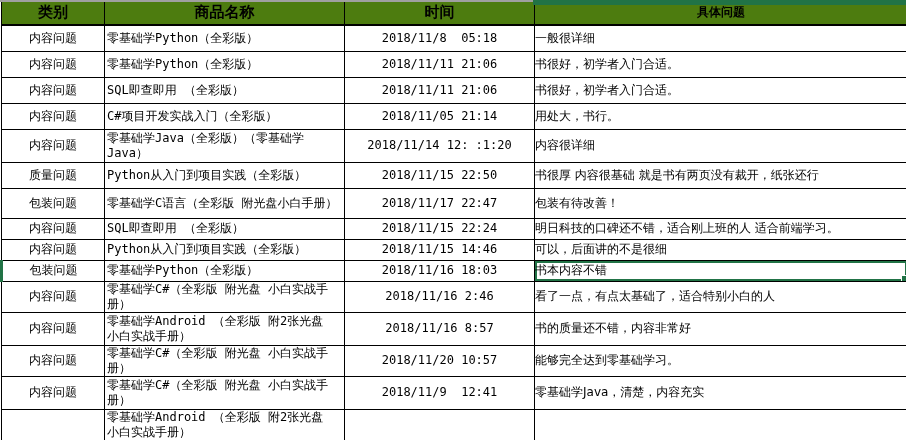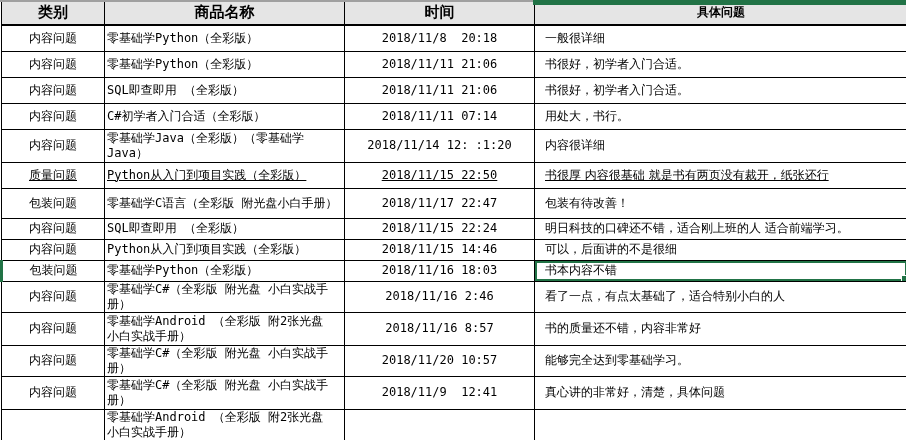--- a/index.html
+++ b/index.html
@@ -10,26 +10,26 @@
   }
   .strip-gray  { position:absolute; left:0; top:0; width:534px; height:2px; background:#a0a0a0; z-index:3; }
   .strip-green { position:absolute; left:533px; top:0; width:373px; height:5px; background:var(--accent); z-index:3; }
   table { border-collapse:collapse; table-layout:fixed; width:906px; }
   col.c1{width:103px} col.c2{width:240px} col.c3{width:190px} col.c4{width:373px}
   th, td {
     border:1px solid var(--grid);
     padding:0 2px; vertical-align:middle; overflow:hidden;
     color:#000; line-height:1.25;
   }
-  thead th { height:23px; font-weight:bold; font-size:15px; text-align:center; border-bottom:2px solid var(--grid); background:#e5e5e5; }
+  thead th { height:23px; font-weight:bold; font-size:15px; text-align:center; border-bottom:2px solid var(--grid); background:#4d7c0f; }
   thead th.small { font-size:12px;font-family:Liberation Serif, serif; }
   td.cat   { text-align:center; font-size:12px; }
   td.prod  { font-size:12px; font-family:"DejaVu Sans Mono","DejaVu Sans",monospace; }
   td.time  { text-align:center; font-size:12px; font-family:"DejaVu Sans Mono",monospace; white-space:pre; }
-  td.issue { text-align:left; font-size:12px; padding-left:10px; position:relative; }
+  td.issue { text-align:left; font-size:12px; padding-left:0; position:relative; }
   tr.selected td.issue { box-shadow:inset 0 0 0 2px var(--accent); }
   tr.selected td.issue::after {
     content:""; position:absolute; right:-2px; bottom:-2px;
     width:6px; height:6px; background:var(--accent); border:1px solid #fff; z-index:4;
   }
   tr.selected td.cat { border-left:3px solid var(--accent); }
 </style>
 </head>
 <body>
 
@@ -48,48 +48,48 @@
         <th>类别</th>
         <th>商品名称</th>
         <th>时间</th>
         <th class="small">具体问题</th>
       </tr>
     </thead>
     <tbody id="tbody">
         <tr style="height: 26px;">
           <td class="cat">内容问题</td>
           <td class="prod">零基础学Python（全彩版）</td>
-          <td class="time">2018/11/8  20:18</td>
+          <td class="time">2018/11/8  05:18</td>
           <td class="issue">一般很详细</td>
         </tr>
         <tr style="height: 26px;">
           <td class="cat">内容问题</td>
           <td class="prod">零基础学Python（全彩版）</td>
           <td class="time">2018/11/11 21:06</td>
           <td class="issue">书很好，初学者入门合适。</td>
         </tr>
         <tr style="height: 26px;">
           <td class="cat">内容问题</td>
           <td class="prod">SQL即查即用 （全彩版）</td>
           <td class="time">2018/11/11 21:06</td>
           <td class="issue">书很好，初学者入门合适。</td>
         </tr>
         <tr style="height: 26px;">
           <td class="cat">内容问题</td>
-          <td class="prod">C#初学者入门合适（全彩版）</td>
-          <td class="time">2018/11/11 07:14</td>
+          <td class="prod">C#项目开发实战入门（全彩版）</td>
+          <td class="time">2018/11/05 21:14</td>
           <td class="issue">用处大，书行。</td>
         </tr>
         <tr style="height: 33px;">
           <td class="cat">内容问题</td>
           <td class="prod">零基础学Java（全彩版）（零基础学Java）</td>
           <td class="time">2018/11/14 12: :1:20</td>
           <td class="issue">内容很详细</td>
         </tr>
-        <tr style="height: 26px; text-decoration: underline;">
+        <tr style="height: 26px;">
           <td class="cat">质量问题</td>
           <td class="prod">Python从入门到项目实践（全彩版）</td>
           <td class="time">2018/11/15 22:50</td>
           <td class="issue">书很厚 内容很基础 就是书有两页没有裁开，纸张还行</td>
         </tr>
         <tr style="height: 30px;">
           <td class="cat">包装问题</td>
           <td class="prod">零基础学C语言（全彩版 附光盘小白手册）</td>
           <td class="time">2018/11/17 22:47</td>
           <td class="issue">包装有待改善！</td>
@@ -127,21 +127,21 @@
         <tr style="height: 30px;">
           <td class="cat">内容问题</td>
           <td class="prod">零基础学C#（全彩版 附光盘 小白实战手册）</td>
           <td class="time">2018/11/20 10:57</td>
           <td class="issue">能够完全达到零基础学习。</td>
         </tr>
         <tr style="height: 33px;">
           <td class="cat">内容问题</td>
           <td class="prod">零基础学C#（全彩版 附光盘 小白实战手册）</td>
           <td class="time">2018/11/9  12:41</td>
-          <td class="issue">真心讲的非常好，清楚，具体问题</td>
+          <td class="issue">零基础学Java，清楚，内容充实</td>
         </tr>
         <tr style="height: 12px;">
           <td class="cat"></td>
           <td class="prod">零基础学Android （全彩版 附2张光盘 小白实战手册）</td>
           <td class="time"></td>
           <td class="issue"></td>
         </tr>
       </tbody>
   </table>
 </div>

